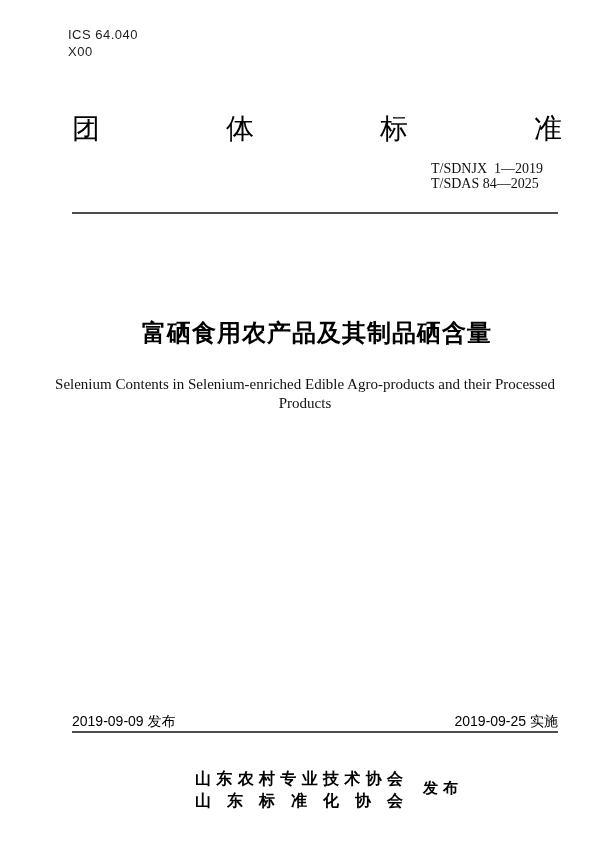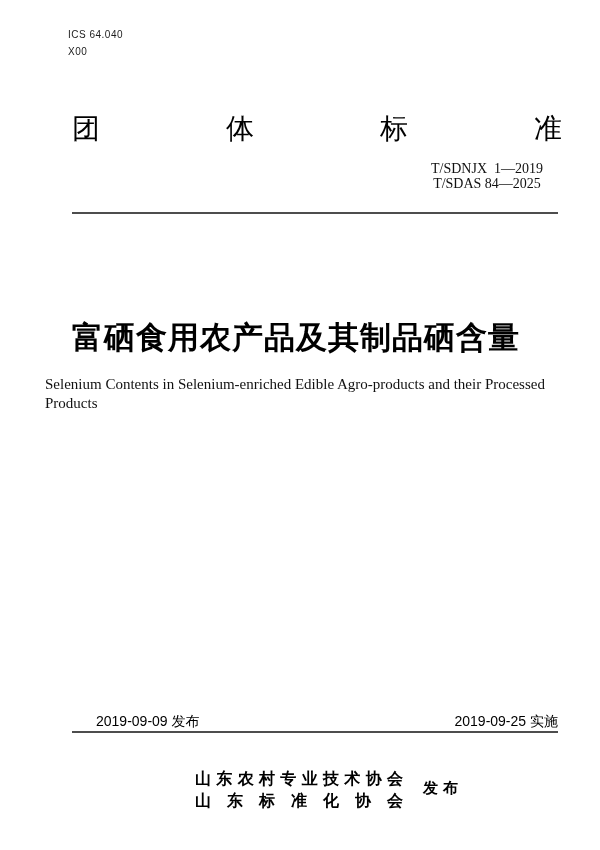--- a/index.html
+++ b/index.html
@@ -8,59 +8,59 @@
     background: #ffffff;
     font-family: "Liberation Sans", sans-serif;
     color: #000;
     position: relative;
     overflow: hidden;
   }
   .sheet { position: absolute; inset: 0; background: #fff; }
 
   .ics-block {
     position: absolute; left: 68px; top: 26px;
-    font-size: 10px; line-height: 17px; color: #1c1c1c;
+    font-size: 13px; line-height: 17px; color: #1c1c1c;
     letter-spacing: 0.5px;
   }
 
   .std-type-row {
     position: absolute; left: 72px; right: 38px; top: 110px;
     display: flex; justify-content: space-between;
     font-size: 28px; font-weight: 400; color: #000;
   }
 
   .std-codes {
     position: absolute; right: 57px; top: 161px;
-    text-align: center;
+    text-align: left;
     font-family: "Liberation Serif", serif;
     font-size: 14px; line-height: 15px; color: #111;
   }
   .std-code { white-space: pre; }
 
   .rule { position: absolute; left: 72px; right: 42px; height: 2px; background: #4d4d4d; }
   .rule-top { top: 212px; }
   .rule-bottom { top: 731px; }
 
   .title-cn {
     position: absolute; left: 72px; right: 38px; top: 317px;
-    text-align: left;
-    font-size: 31px; font-weight: 700; letter-spacing: 1px;
+    text-align: center;
+    font-size: 24px; font-weight: 700; letter-spacing: 1px;
   }
 
   .title-en {
     position: absolute; left: 45px; right: 35px; top: 375px;
-    text-align: left;
+    text-align: center;
     font-family: "Liberation Serif", serif;
     font-size: 15px; line-height: 19px; color: #111;
   }
 
   .dates-row {
     position: absolute; left: 72px; right: 42px; top: 713px;
     display: flex; justify-content: space-between;
-    font-size: 14px; color: #000; margin-left: 24px;
+    font-size: 14px; color: #000;
   }
 
   .pub-names {
     position: absolute; left: 195px; top: 768px; width: 208px;
     font-size: 16px; font-weight: 700; line-height: 22px;
   }
   .pub-line { display: flex; justify-content: space-between; }
 
   .pub-label {
     position: absolute; left: 423px; top: 779px; width: 35px;

